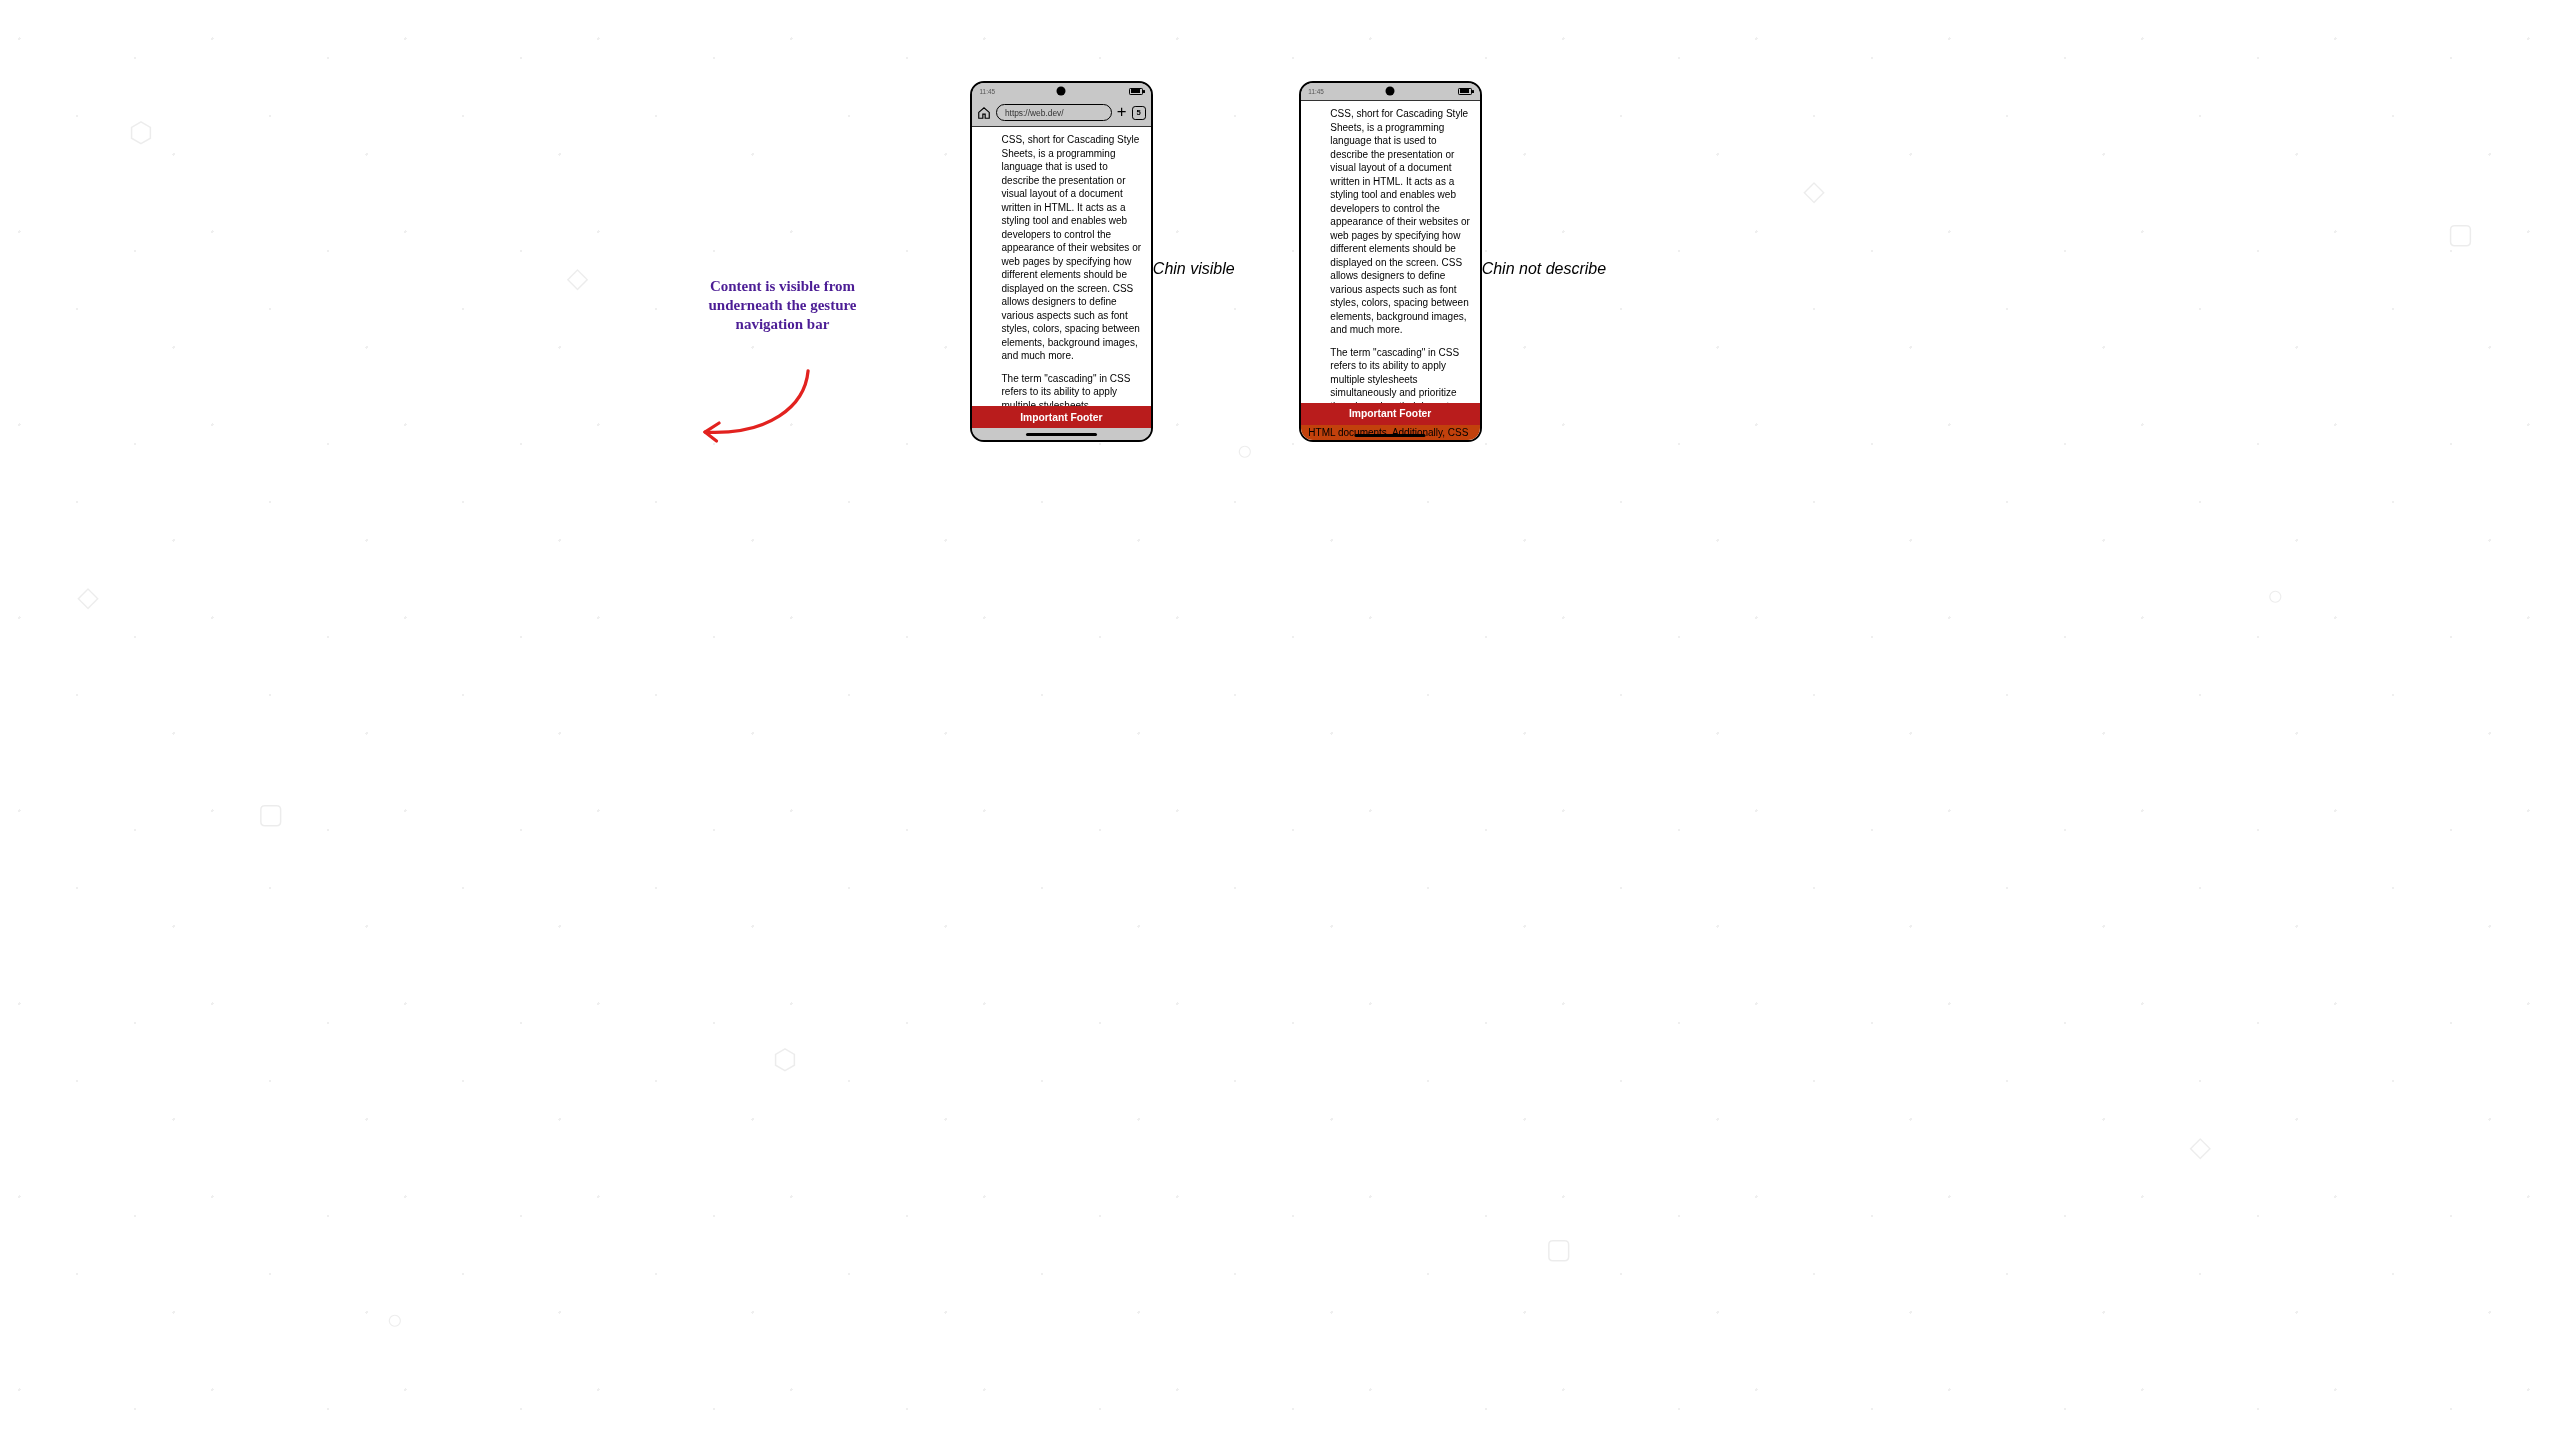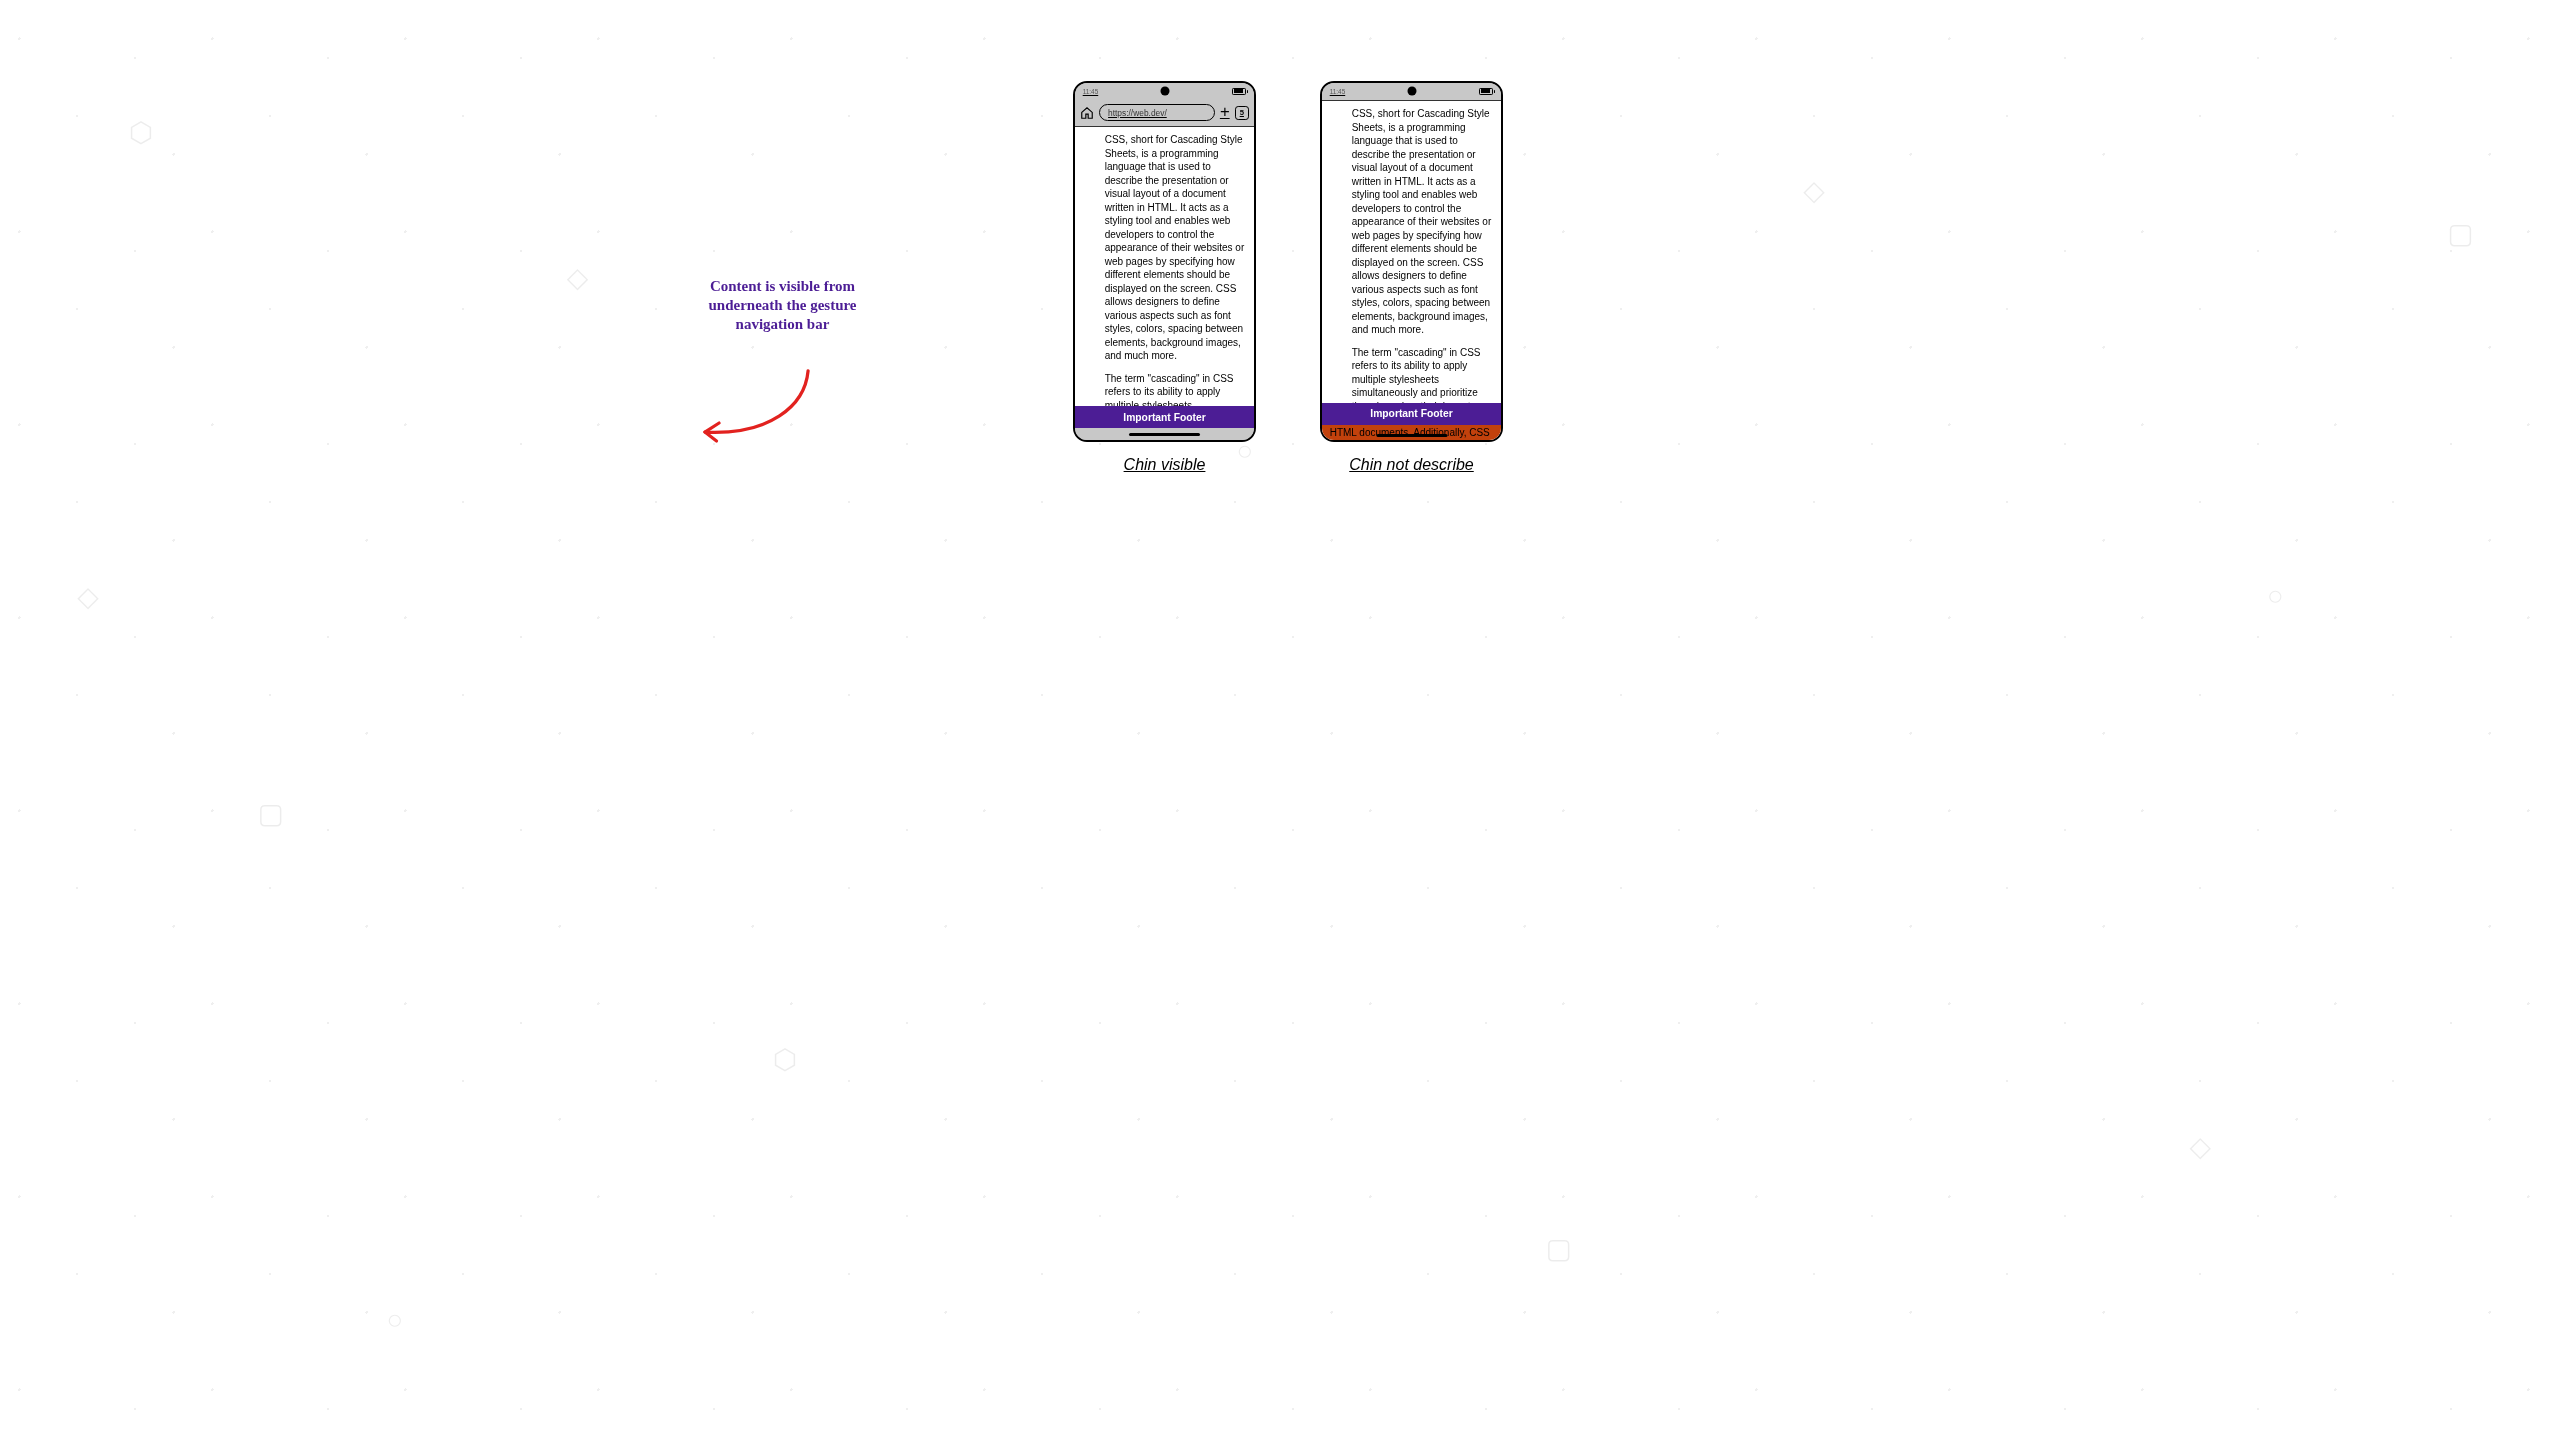--- a/index.html
+++ b/index.html
@@ -33,21 +33,21 @@
   .stage {
     position: relative;
     width: 100%; height: 100%;
     display: flex;
     align-items: flex-start;
     justify-content: center;
     gap: 64px;
     padding-top: 81px;
   }
 
-  .col { display: flex; flex-direction: column; align-items: center; text-decoration: underline; }
+  .col { display: flex; flex-direction: row; align-items: center; }
 
   .caption {
     font-style: italic;
     font-size: 16px;
     margin-top: 14px;
     color: #000;
   }
 
   .phone {
     width: 183px;
@@ -130,21 +130,21 @@
     color: #000;
     overflow: hidden;
     margin-left: 22px;
   }
   .content p { margin-bottom: 9px; }
 
   .footer-bar {
     position: absolute;
     left: 0; right: 0;
     height: 22px;
-    background: #4c1d95;
+    background: #b91c1c;
     color: #fff;
     font-size: 10.3px;
     font-weight: 600;
     display: flex; align-items: center; justify-content: center;
   }
   .phone-a .footer-bar { bottom: 0; }
   .phone-b .footer-bar { bottom: 15.5px; }
 
   .below-footer {
     position: absolute;

